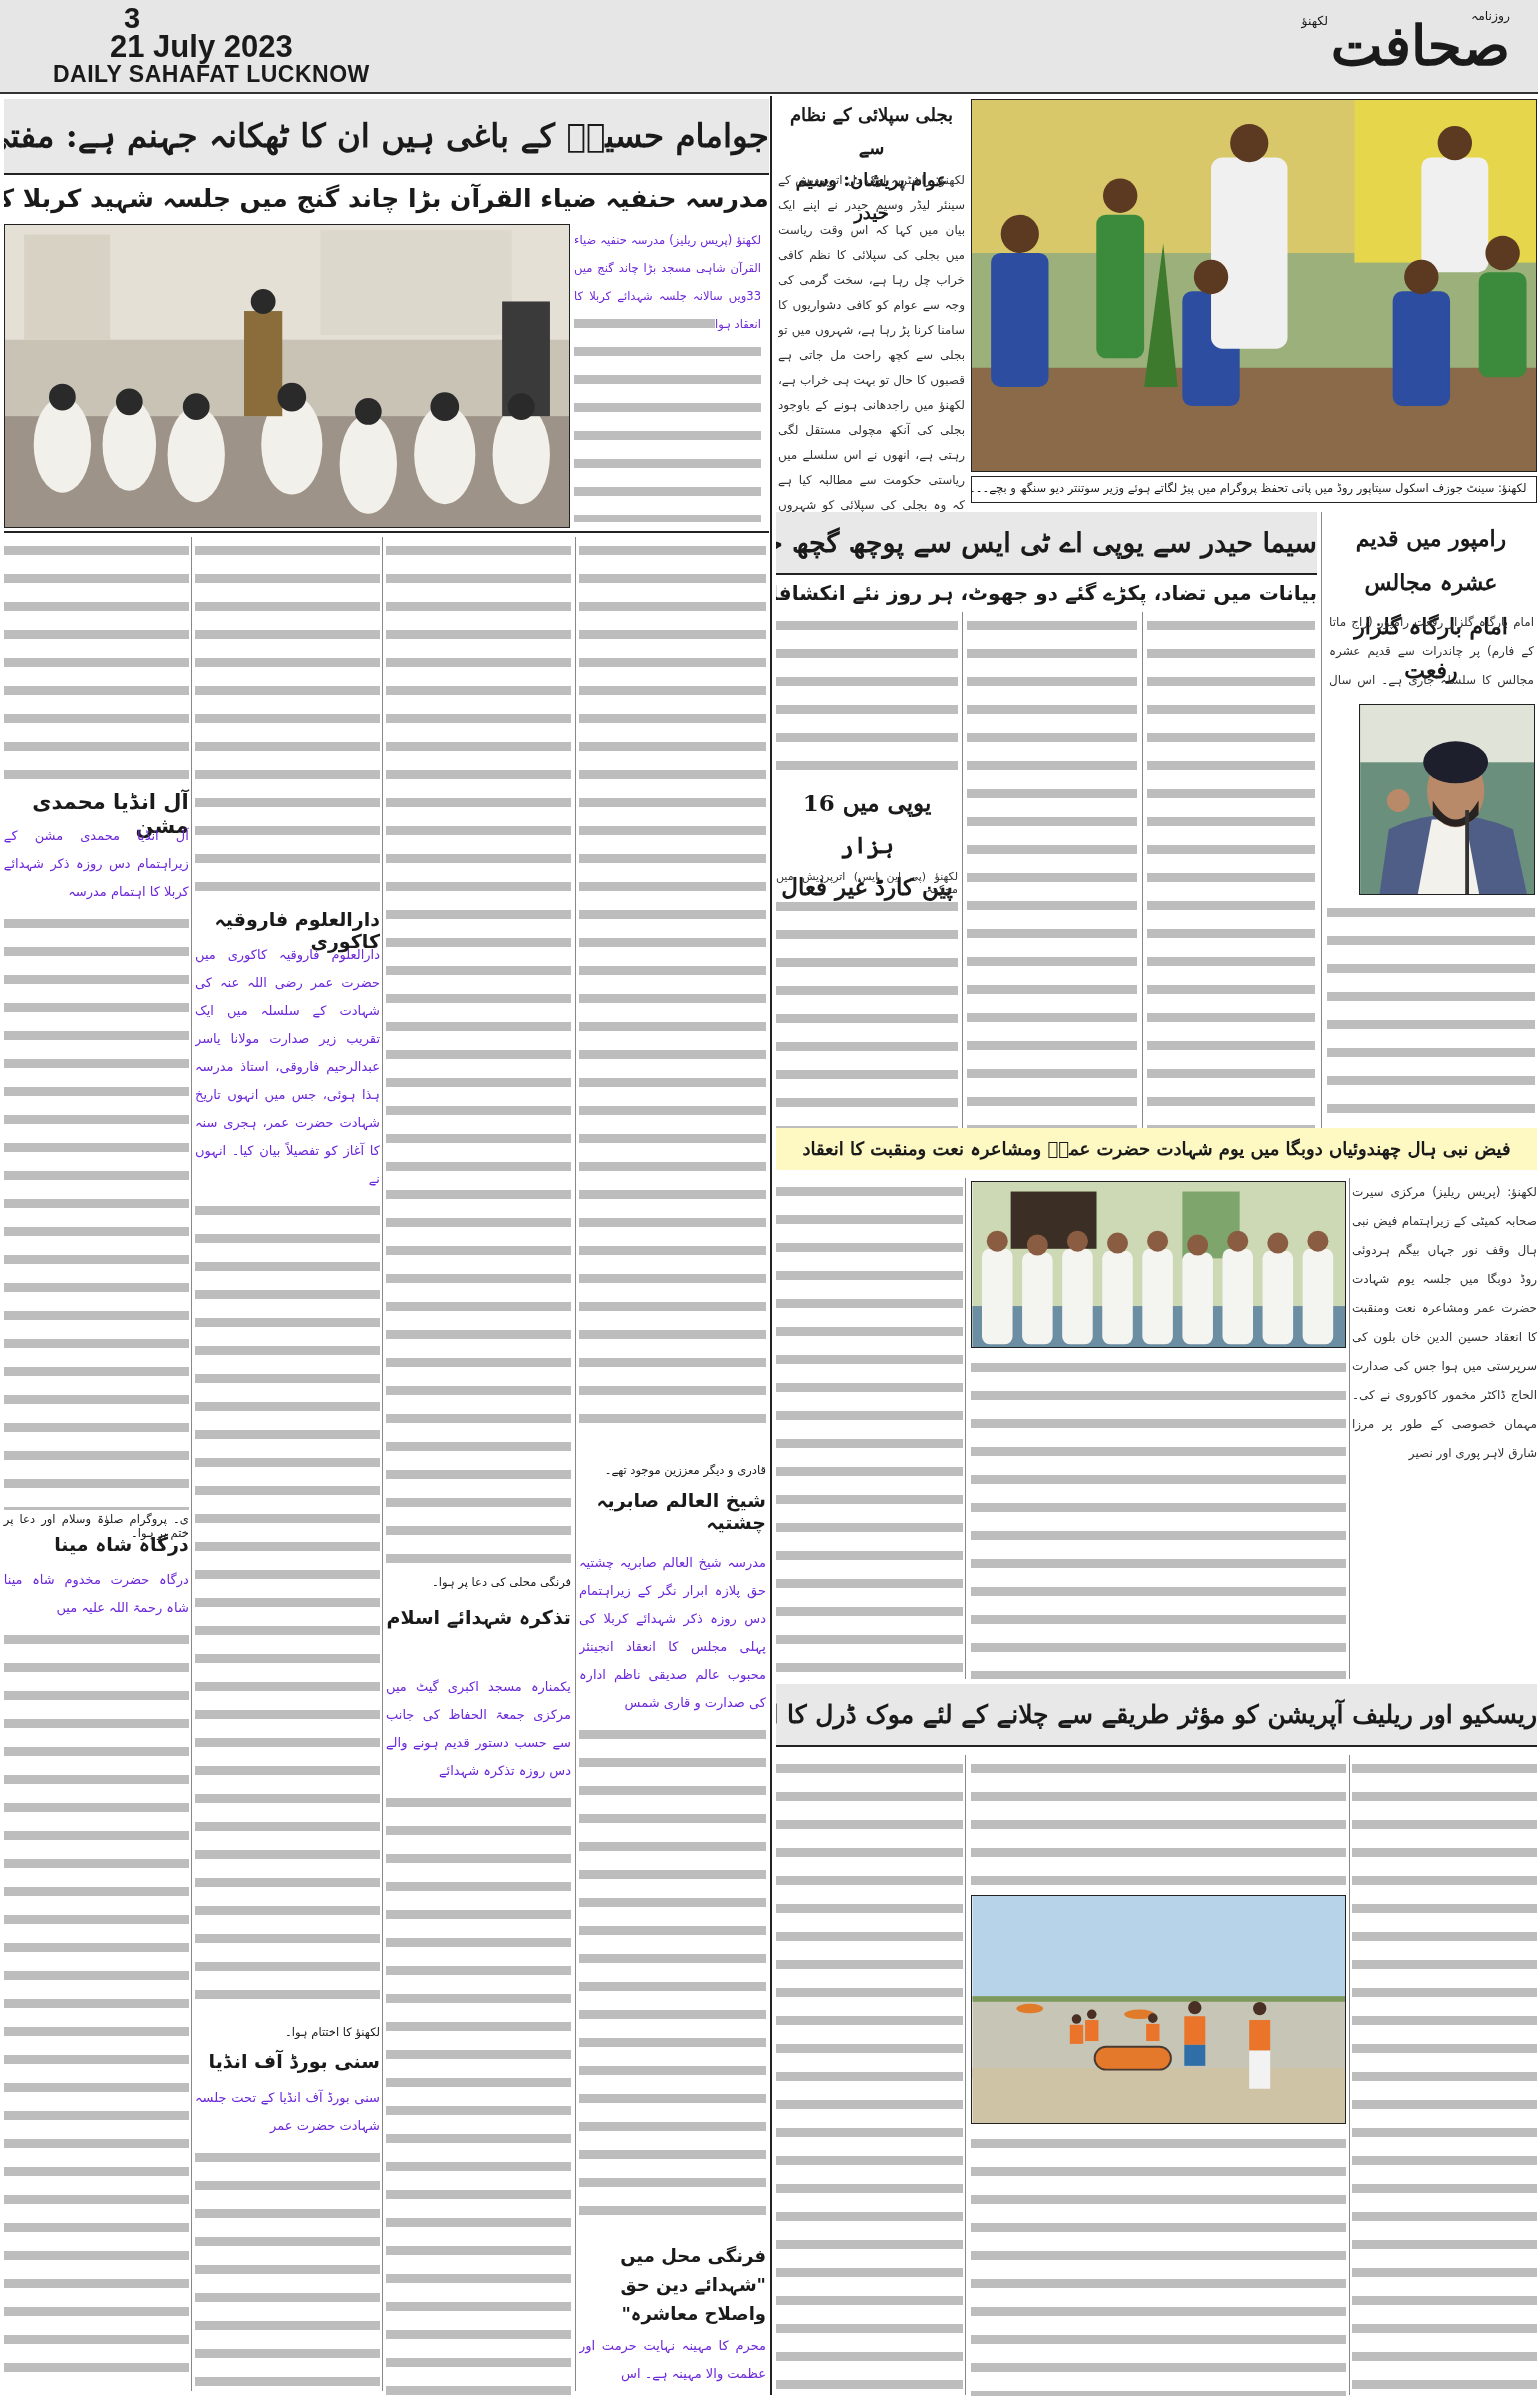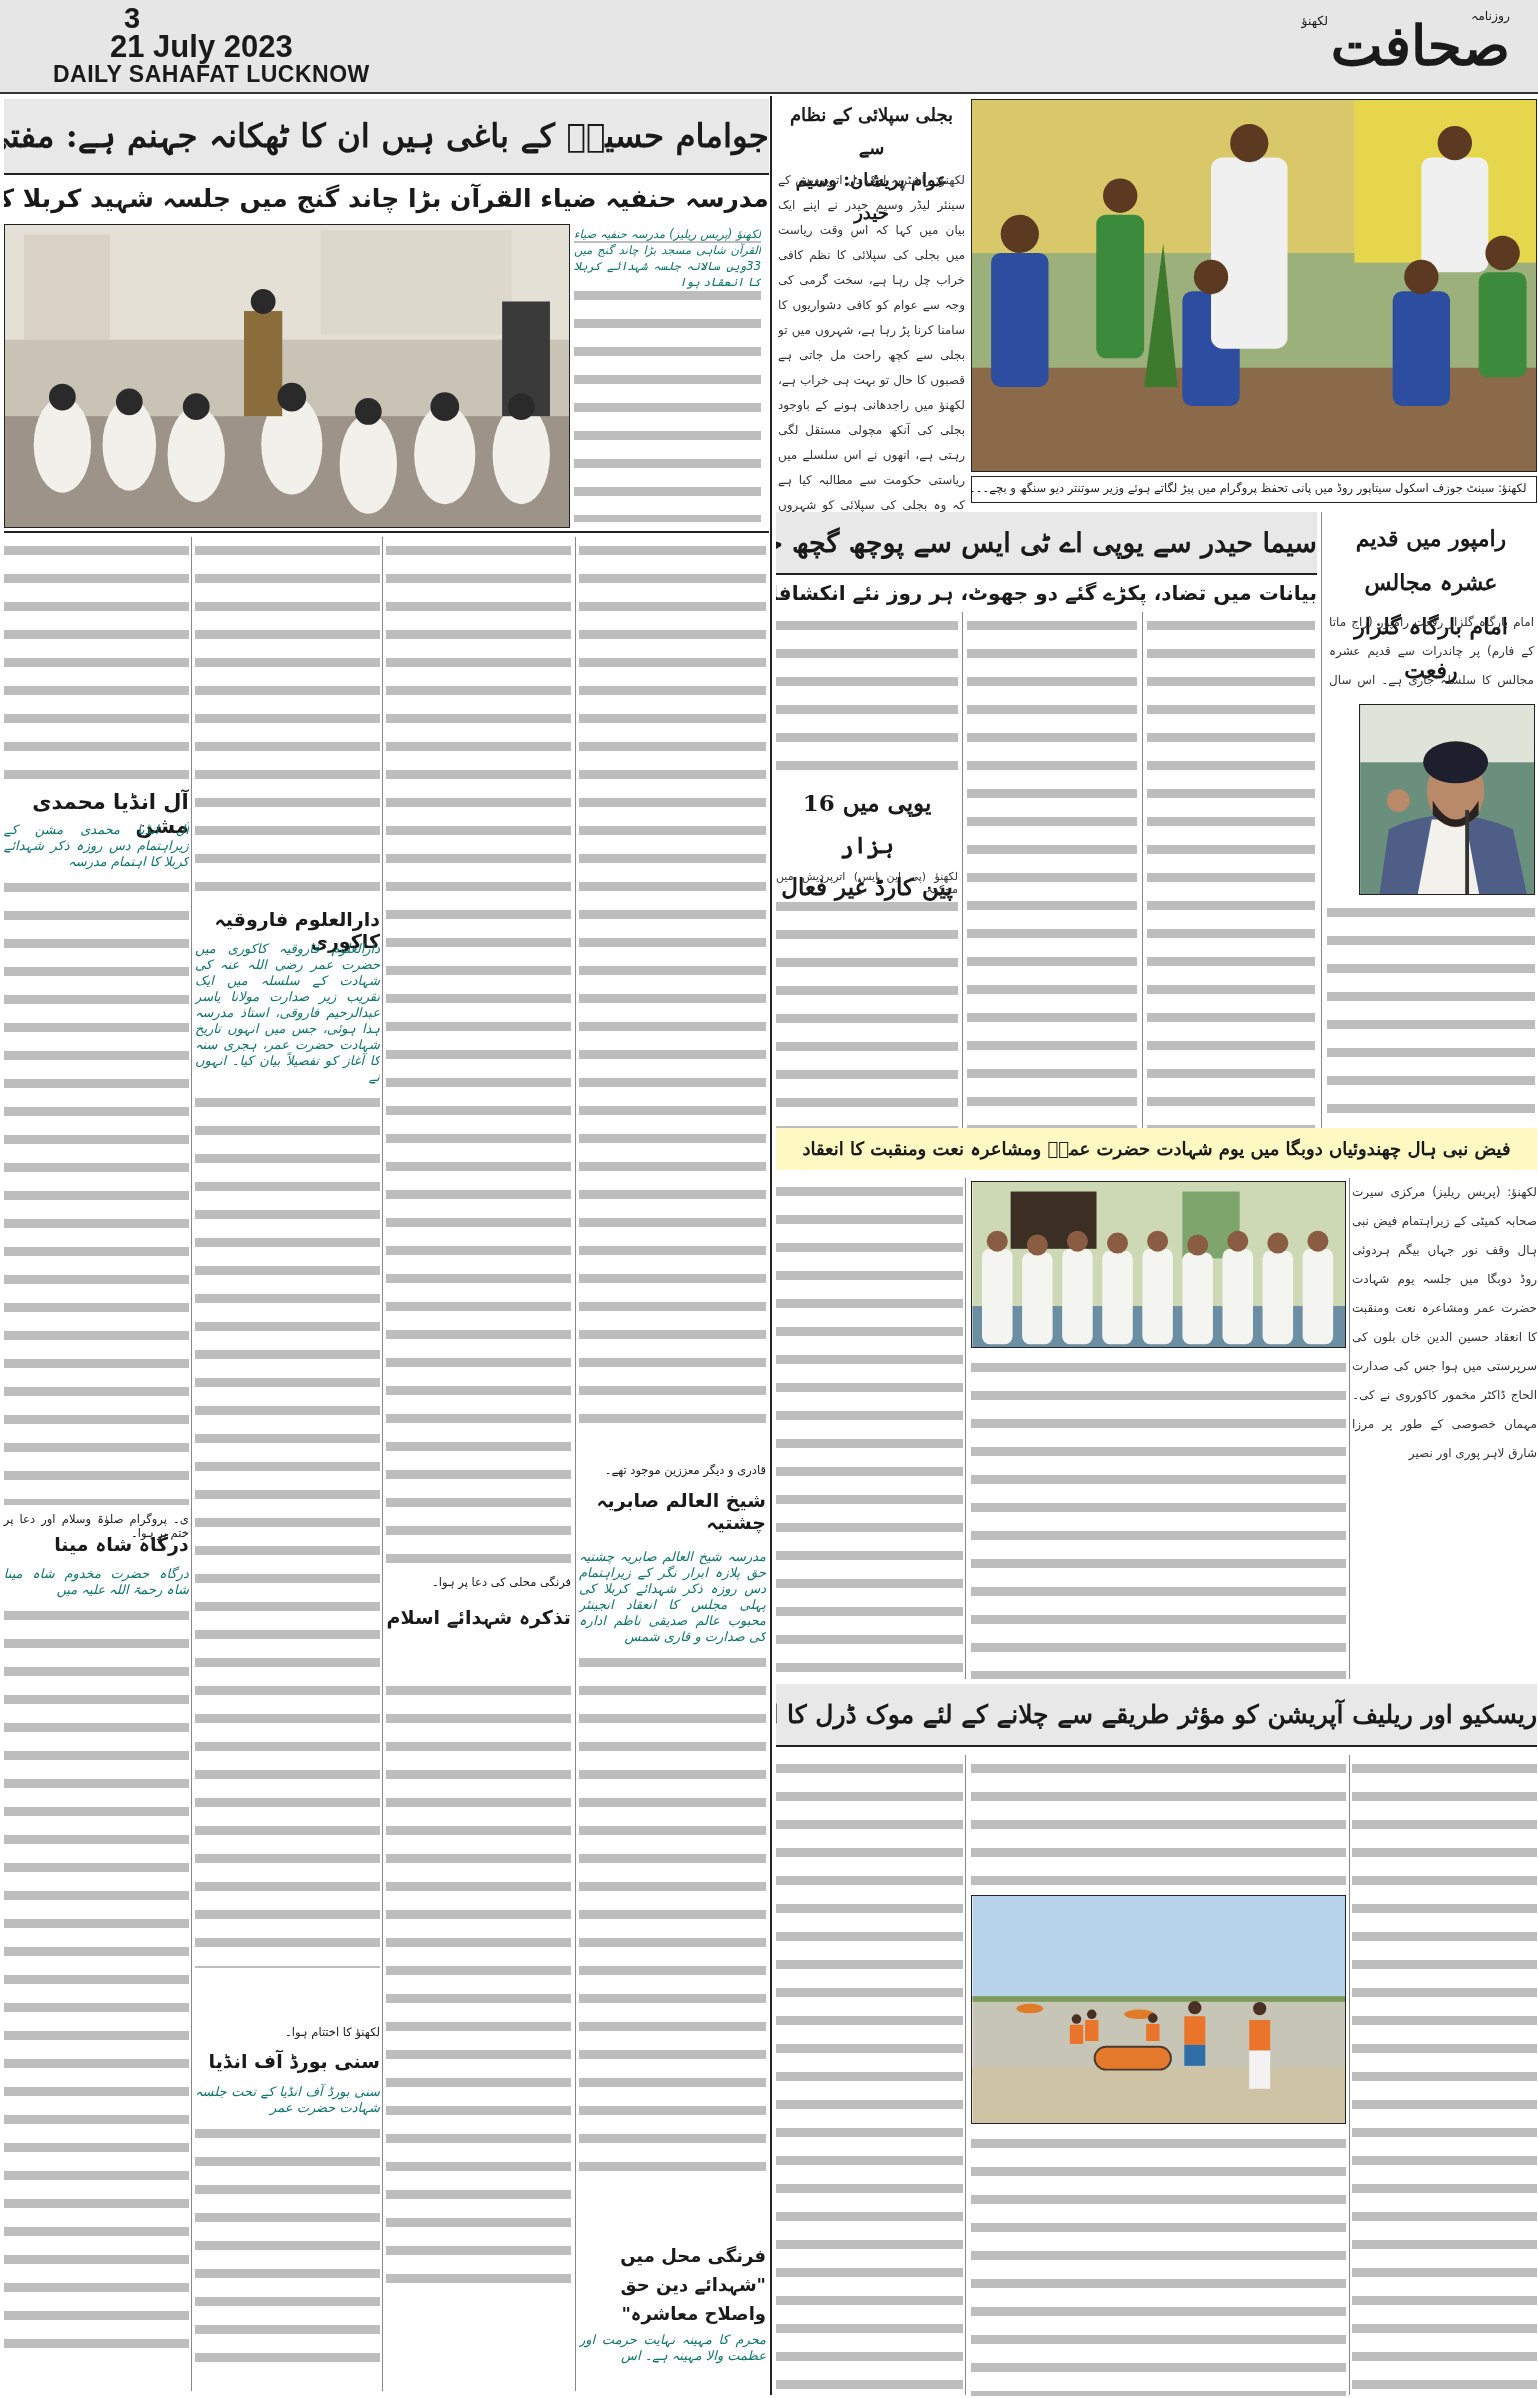--- a/index.html
+++ b/index.html
@@ -9,21 +9,21 @@
   .abs { position: absolute; }
   .masthead { left: 0; top: 0; width: 1539px; height: 94px; background: #e6e6e6; border-bottom: 2.9px solid #333; }
   .page-num { left: 124px; top: 1.9px; font: bold 29px "Liberation Sans", sans-serif; }
   .date { left: 110px; top: 29px; font: bold 31px "Liberation Sans", sans-serif; }
   .paper-en { left: 53px; top: 61px; font: bold 23px "Liberation Sans", sans-serif; letter-spacing: 0.5px; }
   .logo { left: 1271px; top: 7.6px; width: 239px; height: 78px; direction: rtl; text-align: right; }
   .logo-main { font: bold 55px "DejaVu Serif", serif; line-height: 75px; }
   .logo-sub { position: absolute; top: 0; font-size: 12.4px; }
 
   .urdu { direction: rtl; text-align: justify; font-family: "DejaVu Sans", sans-serif; }
-  .body-text { font-size: 13px; line-height: 16px; color: #0f766e; overflow: hidden; font-style: italic; }
+  .body-text { font-size: 13px; line-height: 28px; color: #6d28d9; overflow: hidden; }
   .body-text::after { content: ""; }
 
   .headline-box { background: #e8e8e8; border-bottom: 2.9px solid #222; direction: rtl; text-align: center; font-weight: bold; overflow: hidden; white-space: nowrap; }
   .subhead { direction: rtl; text-align: center; font-weight: bold; font-family: "DejaVu Sans", sans-serif; white-space: nowrap; overflow: hidden; }
   .heading-serif { direction: rtl; text-align: center; font-family: "DejaVu Serif", serif; font-weight: bold; line-height: 1.3; }
   .section-head { direction: rtl; font-weight: bold; font-size: 21px; text-align: right; }
 
   .photo { overflow: hidden; border: 1px solid #222; }
   .caption { border: 1.9px solid #222; direction: rtl; text-align: right; font-size: 11.5px; padding: 3.8px 9.6px; background: #fff; white-space: nowrap; overflow: hidden; }
   .col-rule { width: 1px; background: #888; }
@@ -115,20 +115,21 @@
 <div class="abs urdu" style="left:579px;top:1463px;width:187px;font-size:11.5px;">قادری و دیگر معززین موجود تھے۔</div>
 <div class="abs section-head" style="left:579px;top:1489px;width:187px;font-size:19px;">شیخ العالم صابریہ چشتیہ</div>
 <div class="abs urdu body-text" style="left:579px;top:1549px;width:187px;height:679px;">
   <span>مدرسہ شیخ العالم صابریہ چشتیہ حق پلازہ ابرار نگر کے زیراہتمام دس روزہ ذکر شہدائے کربلا کی پہلی مجلس کا انعقاد انجینئر محبوب عالم صدیقی ناظم ادارہ کی صدارت و قاری شمس</span>
   <div class="lines" style="height:535px;margin-top:3.8px;"></div>
 </div>
 
 <div class="abs urdu" style="left:386px;top:1575px;width:185px;font-size:11.5px;">فرنگی محلی کی دعا پر ہوا۔</div>
 <div class="abs section-head" style="left:386px;top:1606px;width:185px;font-size:19px;">تذکرہ شہدائے اسلام</div>
 <div class="abs urdu body-text" style="left:386px;top:1673px;width:185px;height:722px;">
+  <span>یکمنارہ مسجد اکبری گیٹ میں مرکزی جمعۃ الحفاظ کی جانب سے حسب دستور قدیم ہونے والے دس روزہ تذکرہ شہدائے</span>
   <div class="lines" style="height:612px;margin-top:3.8px;"></div>
 </div>
 
 <div class="abs urdu" style="left:195px;top:2025px;width:185px;font-size:11.5px;">لکھنؤ کا اختتام ہوا۔</div>
 <div class="abs section-head" style="left:195px;top:2050px;width:185px;font-size:19px;">سنی بورڈ آف انڈیا</div>
 <div class="abs urdu body-text" style="left:195px;top:2084px;width:185px;height:311px;">
   <span>سنی بورڈ آف انڈیا کے تحت جلسہ شہادت حضرت عمر</span>
   <div class="lines" style="height:249px;margin-top:3.8px;"></div>
 </div>
 

